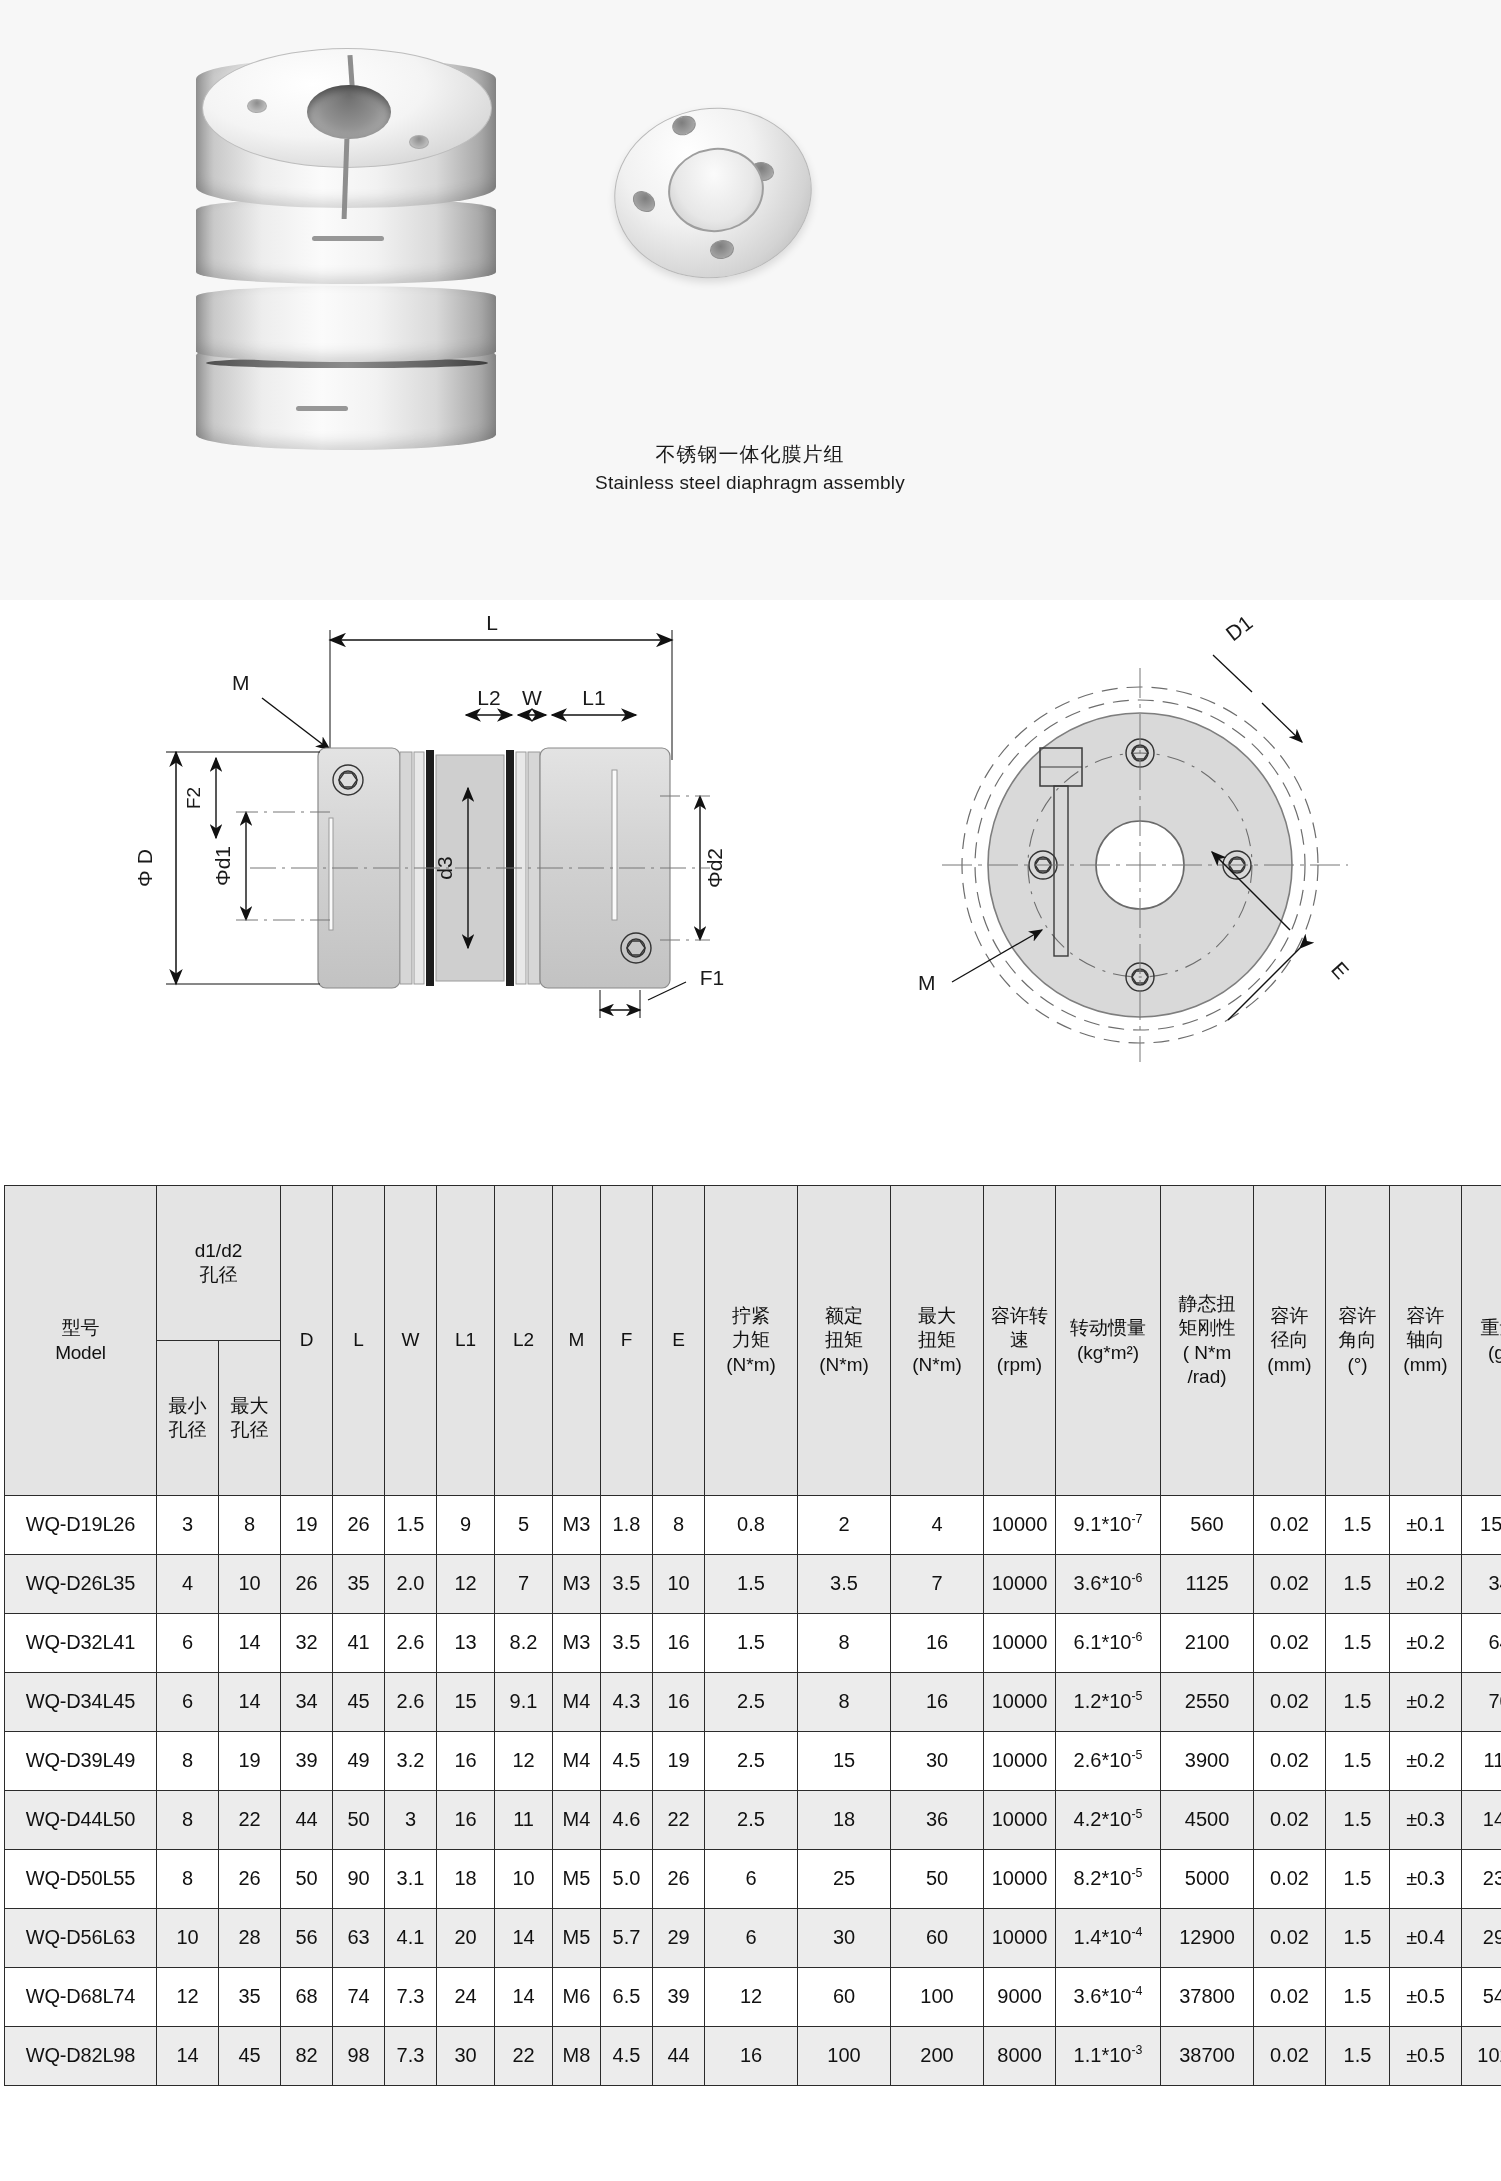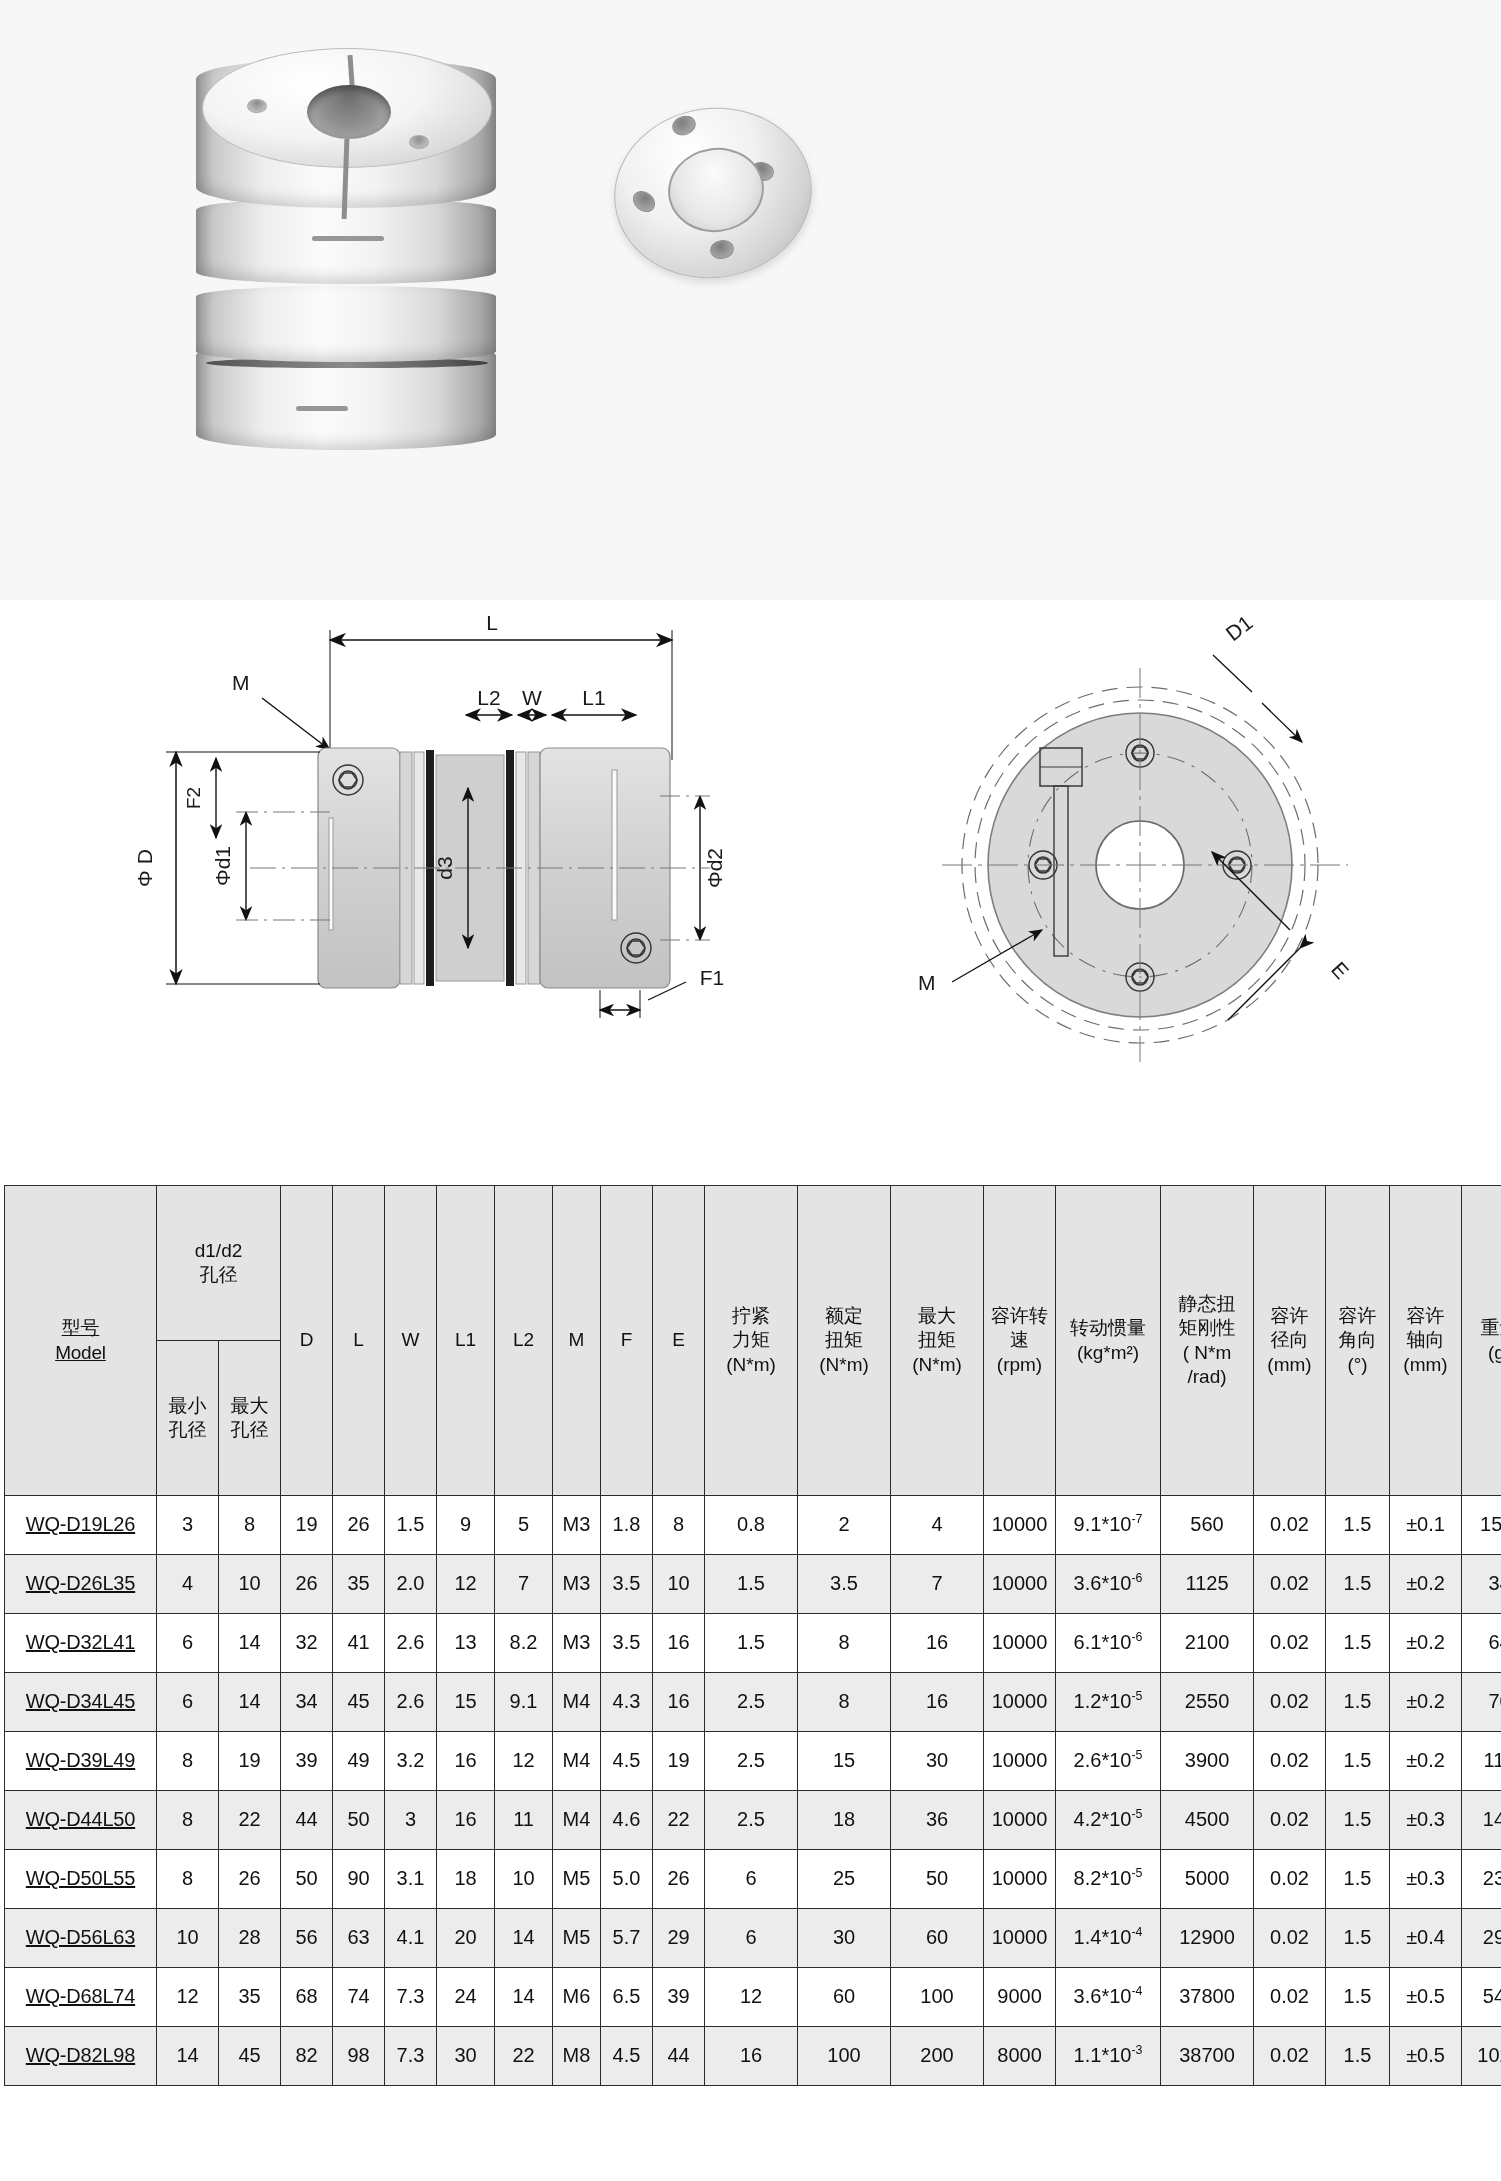--- a/index.html
+++ b/index.html
@@ -217,21 +217,20 @@
   }
   table.spec tbody tr:nth-child(even) td {
     background: #ececec;
   }
   table.spec tbody tr:nth-child(odd) td {
     background: #ffffff;
   }
   td.model, th.model {
     font-size: 20px;
     letter-spacing: -.2px;
-    text-decoration: underline;
   }
   sup {
     font-size: .62em;
     vertical-align: super;
   }
 </style>
 </head>
 <body>
 
 <div class="photo-band">
@@ -256,20 +255,24 @@
 
   <div class="diaphragm-photo">
     <div class="dp-disc"></div>
     <div class="dp-hole a"></div>
     <div class="dp-hole b"></div>
     <div class="dp-hole c"></div>
     <div class="dp-hole d"></div>
     <div class="dp-inner"></div>
   </div>
 
+  <div class="photo-caption">
+    <div class="cn">不锈钢一体化膜片组</div>
+    <div class="en">Stainless steel diaphragm assembly</div>
+  </div>
 </div>
 
 <div class="drawing-band">
   <svg width="1501" height="585" viewBox="0 0 1501 585">
     <defs>
       <marker id="ar" markerWidth="11" markerHeight="9" refX="10" refY="4.5" orient="auto">
         <path d="M0,0 L11,4.5 L0,9 L3,4.5 Z" fill="#111"></path>
       </marker>
       <marker id="arS" markerWidth="11" markerHeight="9" refX="1" refY="4.5" orient="auto">
         <path d="M11,0 L0,4.5 L11,9 L8,4.5 Z" fill="#111"></path>

